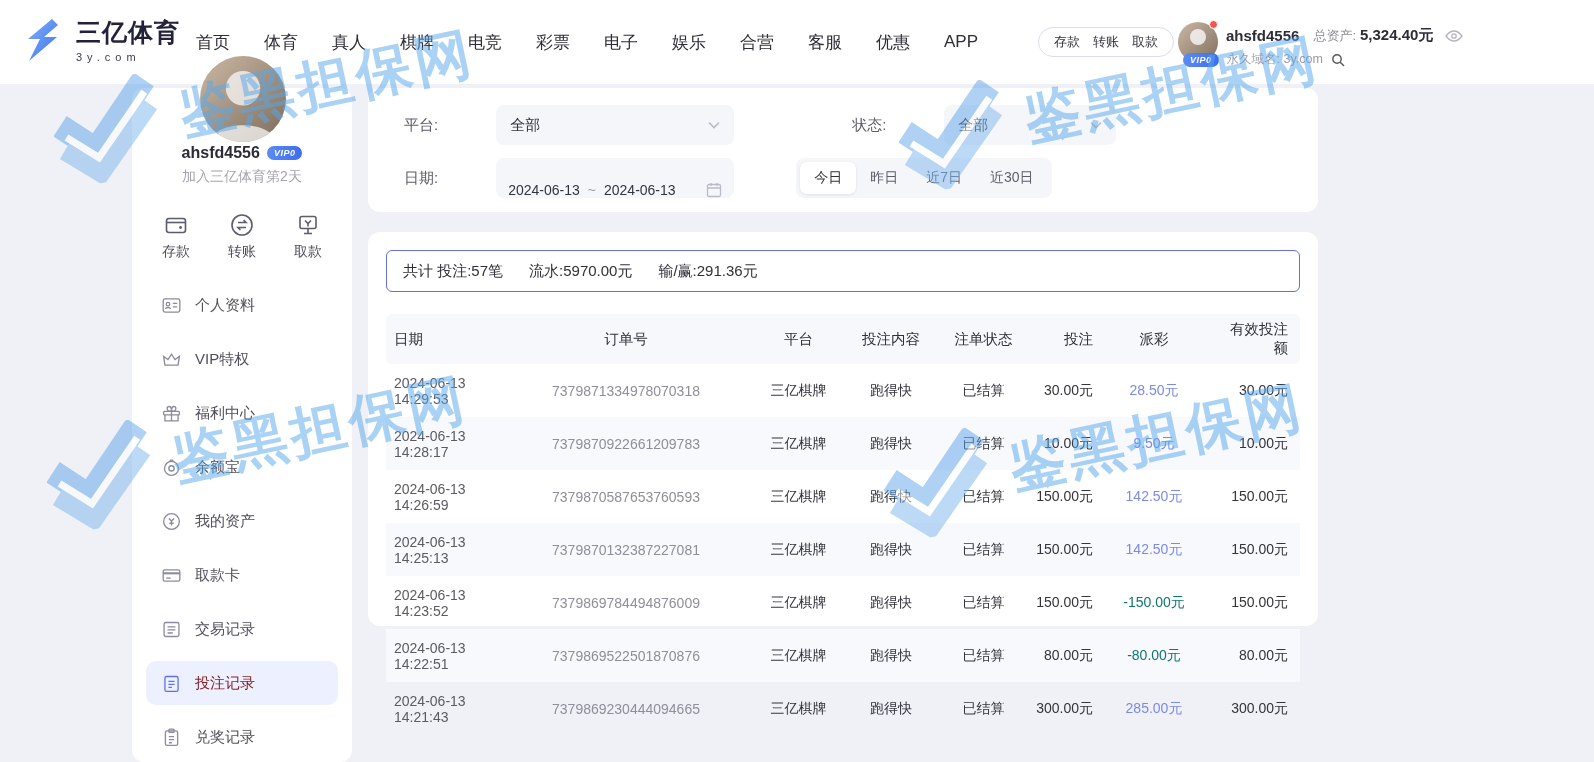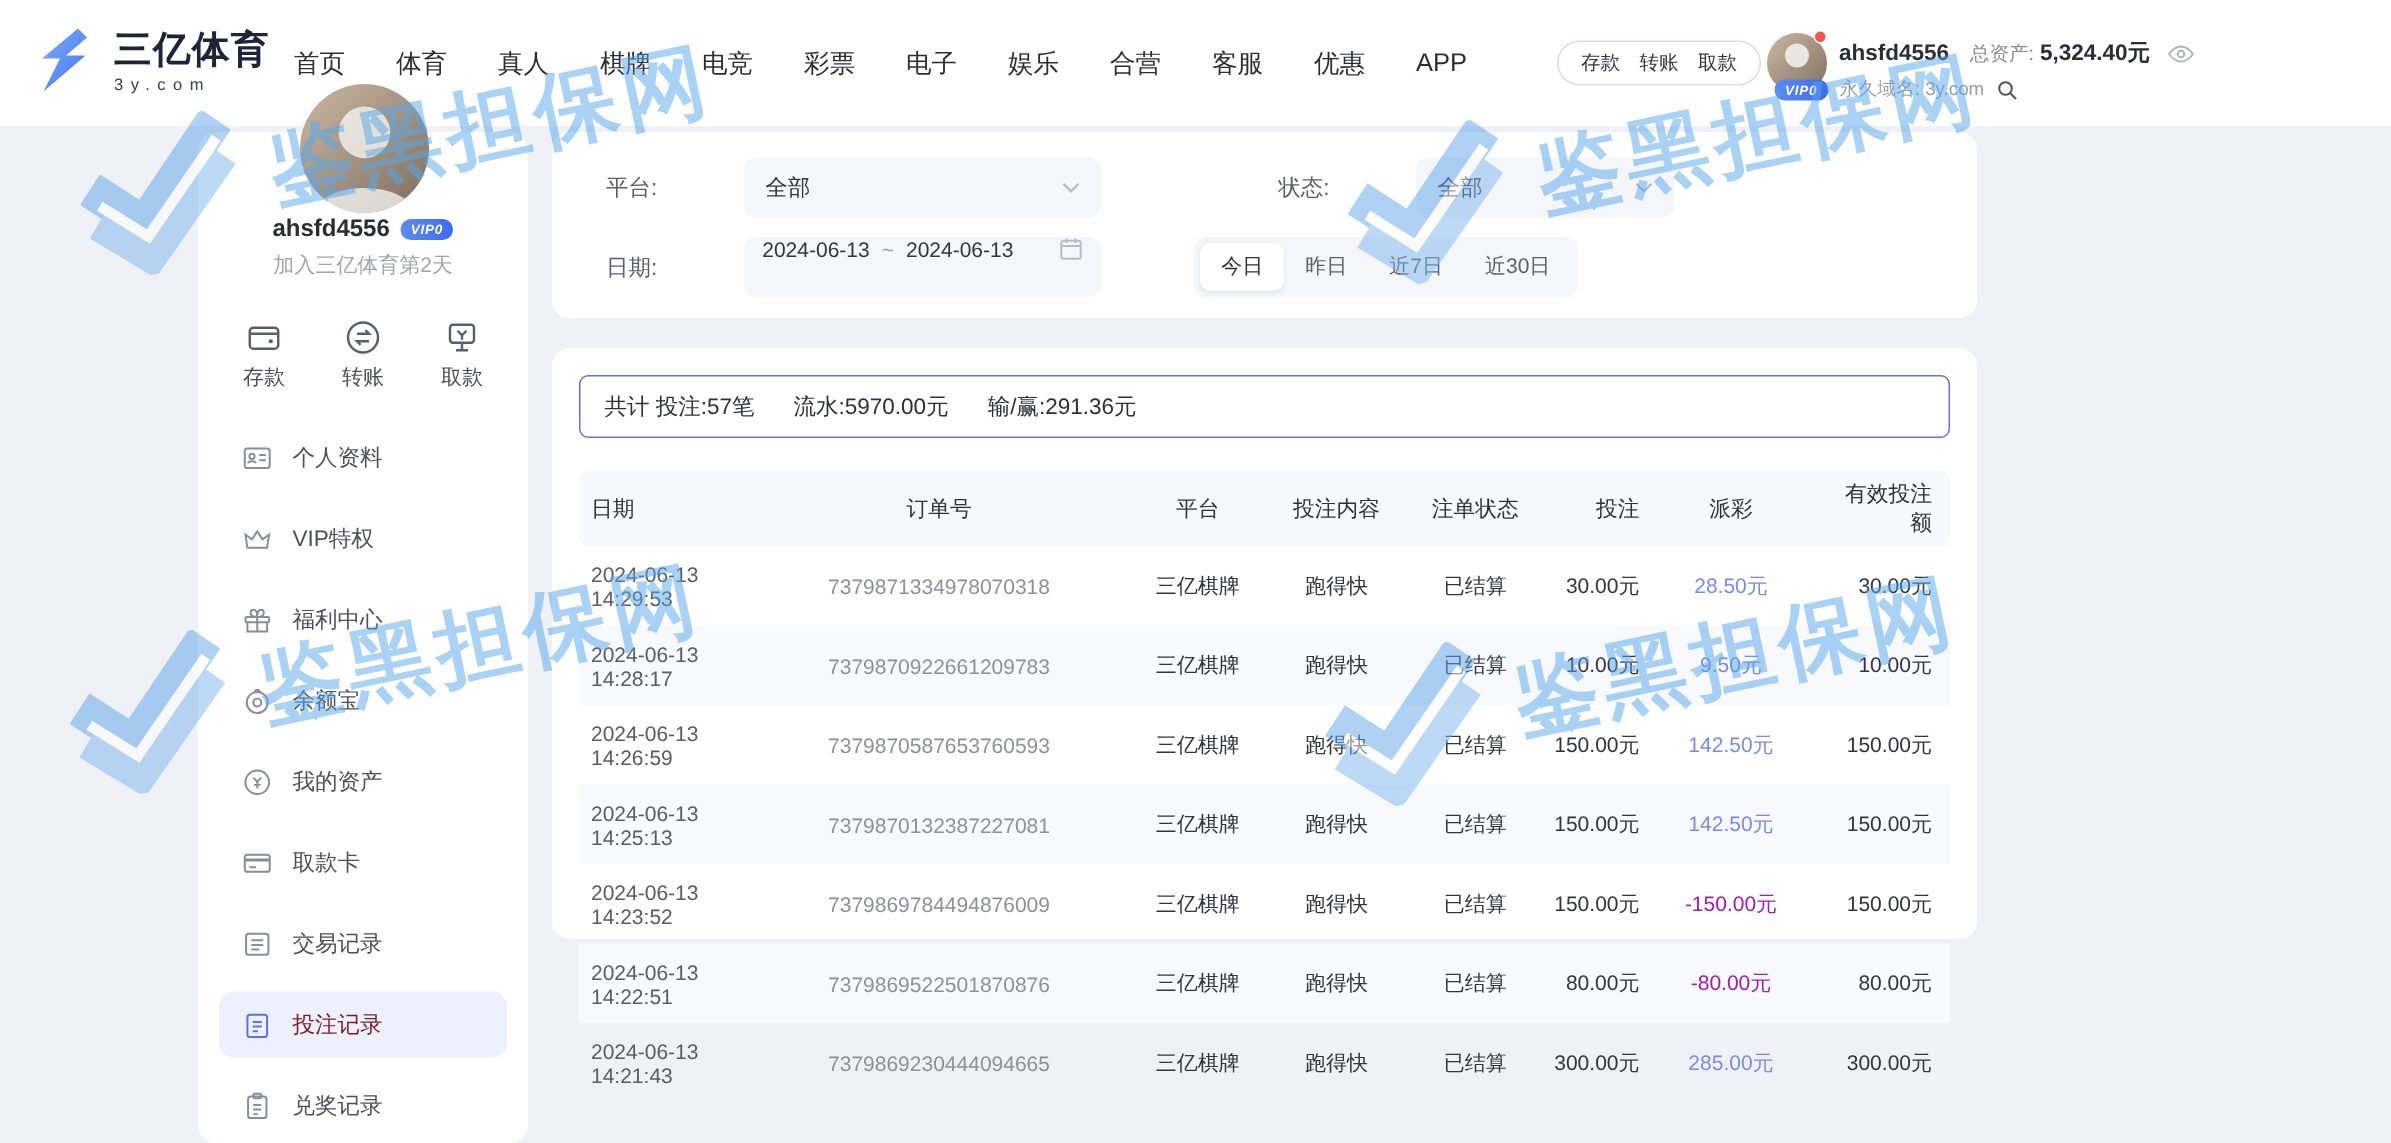--- a/index.html
+++ b/index.html
@@ -56,21 +56,21 @@
   
   .filter-card { position:absolute; left:368px; top:88px; width:950px; height:124px; background:#fff; border-radius:12px; z-index:1; }
   .f-row { position:absolute; left:36px; right:20px; display:flex; align-items:center;gap:48px; }
   .f-row1 { top:17px; } .f-row2 { top:70px; }
   .f-label { font-size:15px; color:#5c5d68; margin-right:10px; white-space:nowrap; }
   .select { width:238px; height:40px; background:#f5f6fa; border-radius:8px; display:flex; align-items:center;
     padding:0 14px; font-size:15px; color:#33343e; cursor:pointer; }
   .select .chev { margin-left:auto; display:flex; }
   .select.status { width:172px; }
   .gap22 { width:22px; }
-  .date-input { width:238px; height:40px; background:#f5f6fa; border-radius:8px; display:flex; align-items:flex-start;
+  .date-input { width:238px; height:40px; background:#f5f6fa; border-radius:8px; display:flex; align-items:flex-end;
     padding:0 12px; font-size:14px; color:#33343e; cursor:pointer; }
   .date-sep { color:#9a9ba6; margin:0 8px; }
   .cal { margin-left:auto; display:flex; }
   .range-group { margin-left:14px; height:40px; background:#f5f6fa; border-radius:8px; display:flex; align-items:center; padding:0 4px; }
   .range-btn { height:32px; display:flex; align-items:center; padding:0 14px; font-size:14px; color:#5d5e6a; cursor:pointer; border-radius:7px; white-space:nowrap; }
   .range-btn.active { background:#fff; color:#2f3039; box-shadow:0 1px 3px rgba(40,50,120,.10); }
   .f-actions { margin-left:auto; display:flex; align-items:center; gap:13px; }
   .btn { height:34px; border-radius:9px; font-size:15px; display:flex; align-items:center; justify-content:center; cursor:pointer; }
   .btn-primary { width:98px; background:#5b74e8; color:#fff; border:none; }
   .btn-ghost { width:96px; background:#fff; color:#4b4c57; border:1px solid #e3e5f3; }
@@ -86,21 +86,21 @@
   .c1 { padding-left:8px; text-align:left; }
   .c2 { text-align:center; }
   .c3,.c4,.c5 { text-align:center; }
   .c6 { text-align:right; padding-right:28px; }
   .c7 { text-align:center; padding-right:34px; }
   .c8 { text-align:right; padding-right:12px; }
   .trow .c1 { color:#5a5b63; }
   .trow .c2 { color:#8e8f99; }
   .trow .c3, .trow .c4, .trow .c5, .trow .c6, .trow .c8 { color:#33343c; }
   .payout-pos { color:#7b8ae8; }
-  .payout-neg { color:#a21caf; }
+  .payout-neg { color:#0f766e; }
 
   
   .wm { position:absolute; display:flex; align-items:center; gap:16px; transform:rotate(-12deg);
     transform-origin:left center; z-index:40; pointer-events:none; }
   .wm svg { opacity:.5; }
   .wm-text { font-size:56px; font-weight:bold; color:#57a7ec; opacity:.5; letter-spacing:4px; white-space:nowrap; }
   .wm1 { left:55px;  top:92px; }
   .wm2 { left:900px; top:98px; }
   .wm3 { left:48px;  top:438px; }
   .wm4 { left:885px; top:446px; }

